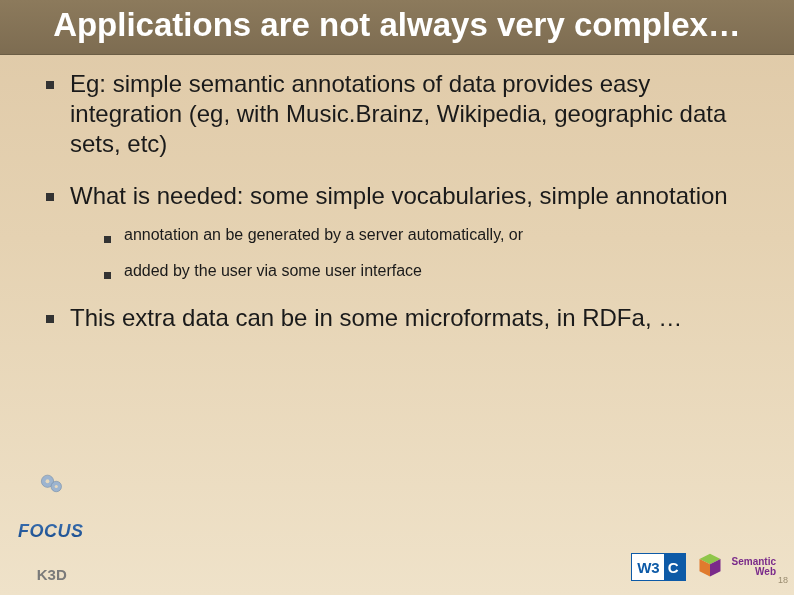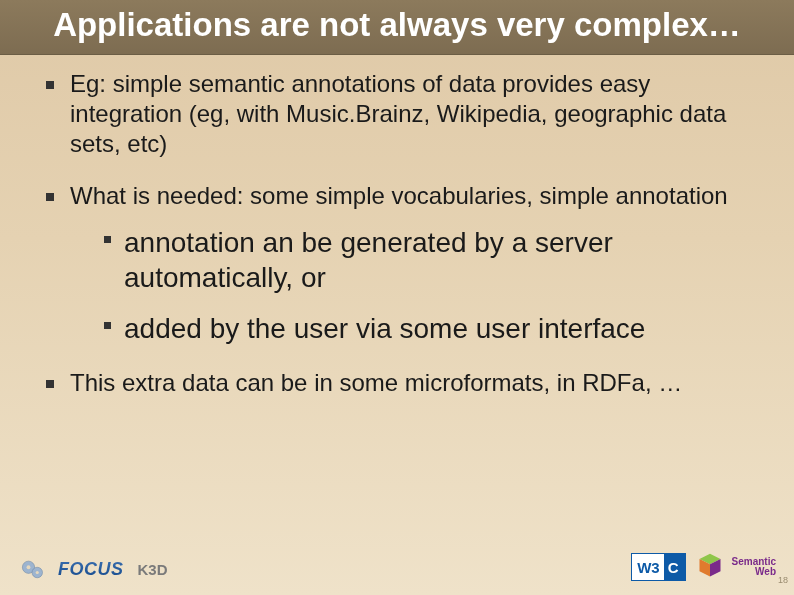--- a/index.html
+++ b/index.html
@@ -53,21 +53,21 @@
     background: #333;
   }
   ul.sub {
     list-style: none;
     margin: 14px 0 0 0;
     padding: 0 0 0 28px;
   }
   ul.sub > li {
     position: relative;
     padding-left: 26px;
-    font-size: 28px;
+    font-size: 16px;
     color: #1a1a1a;
     line-height: 1.25;
     margin-bottom: 16px;
   }
   ul.sub > li::before {
     content: "";
     position: absolute;
     left: 6px;
     top: 11px;
     width: 7px;
@@ -80,21 +80,22 @@
     left: 0;
     right: 0;
     height: 46px;
   }
   .footer-left {
     position: absolute;
     left: 18px;
     bottom: 4px;
     display: flex;
     align-items: center;
-    gap: 12px;
+    gap: 24px;
+    flex-direction: column;
   }
   .focus-logo {
     font-weight: bold;
     font-style: italic;
     font-size: 18px;
     letter-spacing: 0.5px;
     background: linear-gradient(to bottom, #3a6fb0, #14488a);
     -webkit-background-clip: text;
     background-clip: text;
     color: transparent;

